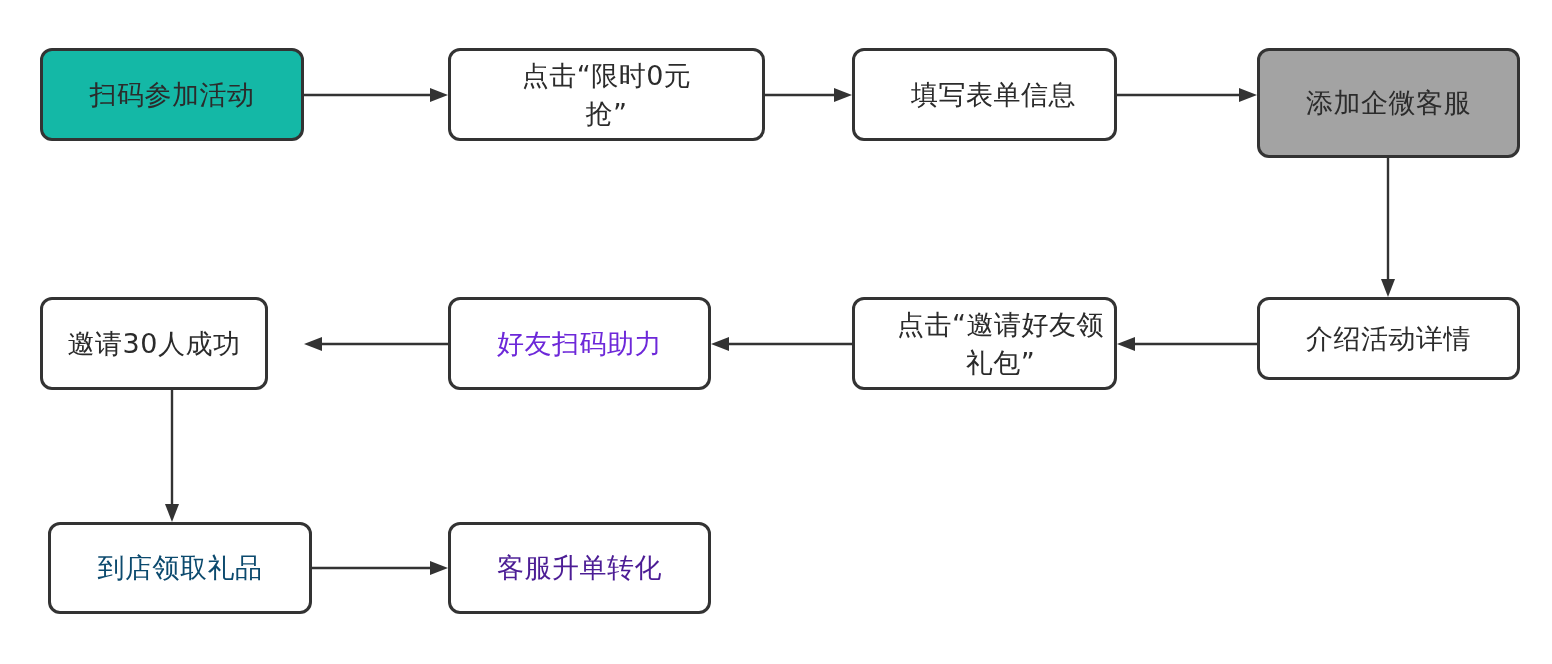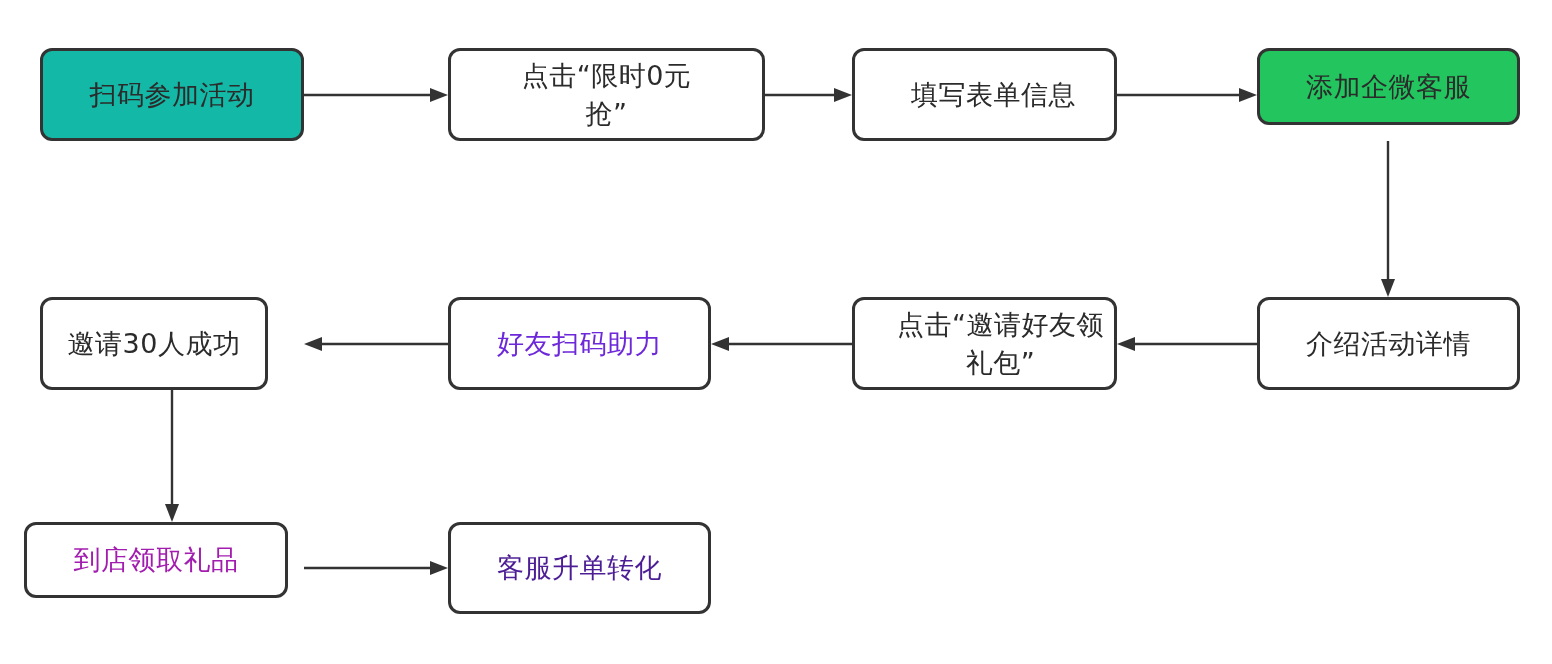--- a/index.html
+++ b/index.html
@@ -105,36 +105,36 @@
       <div class="node" style="left: 40px; top: 48px; width: 264px; height: 93px; border-color: rgb(51, 51, 51); background: #14b8a6; color: rgb(43, 43, 43);">
         <span class="node-label">扫码参加活动</span>
       </div>
       <div class="node" style="left: 448px; top: 48px; width: 317px; height: 93px; border-color: rgb(51, 51, 51); background: rgb(255, 255, 255); color: rgb(43, 43, 43);">
         <span class="node-label">点击“限时0元
 抢”</span>
       </div>
       <div class="node" style="left: 852px; top: 48px; width: 265px; height: 93px; border-color: rgb(51, 51, 51); background: rgb(255, 255, 255); color: rgb(43, 43, 43); padding-left: 28px;">
         <span class="node-label">填写表单信息</span>
       </div>
-      <div class="node" style="left: 1257px; top: 48px; width: 263px; height: 77px; border-color: rgb(51, 51, 51); background: #22c55e; color: rgb(43, 43, 43);">
+      <div class="node" style="left: 1257px; top: 48px; width: 263px; height: 110px; border-color: rgb(51, 51, 51); background: #a3a3a3; color: rgb(43, 43, 43);">
         <span class="node-label">添加企微客服</span>
       </div>
       <div class="node" style="left: 40px; top: 297px; width: 228px; height: 93px; border-color: rgb(51, 51, 51); background: rgb(255, 255, 255); color: rgb(43, 43, 43);">
         <span class="node-label">邀请30人成功</span>
       </div>
       <div class="node" style="left: 448px; top: 297px; width: 263px; height: 93px; border-color: rgb(51, 51, 51); background: rgb(255, 255, 255); color: #6d28d9;">
         <span class="node-label">好友扫码助力</span>
       </div>
       <div class="node" style="left: 852px; top: 297px; width: 265px; height: 93px; border-color: rgb(51, 51, 51); background: rgb(255, 255, 255); color: rgb(43, 43, 43); justify-content: flex-end;">
         <span class="node-label">点击“邀请好友领
 礼包”</span>
       </div>
-      <div class="node" style="left: 1257px; top: 297px; width: 263px; height: 93px; border-color: rgb(51, 51, 51); background: rgb(255, 255, 255); color: rgb(43, 43, 43);">
+      <div class="node" style="left: 1257px; top: 297px; width: 263px; height: 83px; border-color: rgb(51, 51, 51); background: rgb(255, 255, 255); color: rgb(43, 43, 43);">
         <span class="node-label">介绍活动详情</span>
       </div>
-      <div class="node" style="left: 24px; top: 522px; width: 264px; height: 76px; border-color: rgb(51, 51, 51); background: rgb(255, 255, 255); color: #a21caf;">
+      <div class="node" style="left: 48px; top: 522px; width: 264px; height: 92px; border-color: rgb(51, 51, 51); background: rgb(255, 255, 255); color: #0c4a6e;">
         <span class="node-label">到店领取礼品</span>
       </div>
       <div class="node" style="left: 448px; top: 522px; width: 263px; height: 92px; border-color: rgb(51, 51, 51); background: rgb(255, 255, 255); color: #4c1d95;">
         <span class="node-label">客服升单转化</span>
       </div>
     </div>
 </div>
 
 </body></html>

